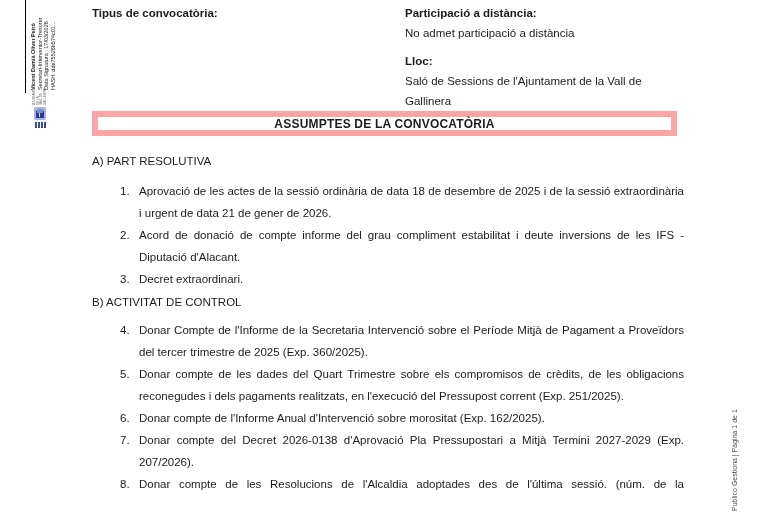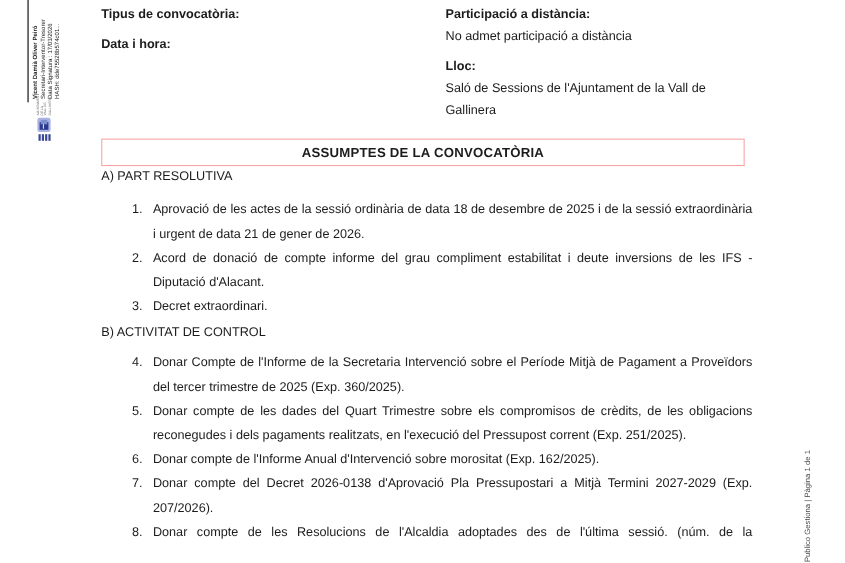--- a/index.html
+++ b/index.html
@@ -97,23 +97,23 @@
     grid-template-columns: 313px 279px;
     font-size: 11.5px;
     line-height: 20px;
   }
   .pair + .pair { margin-top: 8px; }
   .lbl { font-weight: bold; }
 
   
   .agenda-box {
     position: absolute;
-    left: 92px; top: 126px;
+    left: 92px; top: 111px;
     width: 585px; height: 25px;
-    border: 1px solid #fca5a5;
+    border: 6px solid #fca5a5;
     display: flex;
     align-items: center;
     justify-content: center;
   }
   .agenda-box .title {
     font-weight: bold;
     font-size: 12px;
     letter-spacing: .2px;
   }
 
@@ -181,21 +181,20 @@
   </div>
 
   <div class="page-footer-vertical">Publico Gestiona | Pàgina 1 de 1</div>
 
   <div class="header-grid">
     <div class="col">
       <div class="pair">
         <p class="lbl">Tipus de convocatòria:</p>
       </div>
       <div class="pair">
-        <p class="lbl">Data i hora:</p>
       </div>
     </div>
     <div class="col">
       <div class="pair">
         <p class="lbl">Participació a distància:</p>
         <p class="val">No admet participació a distància</p>
       </div>
       <div class="pair">
         <p class="lbl">Lloc:</p>
         <p class="val">Saló de Sessions de l'Ajuntament de la Vall de Gallinera</p>

